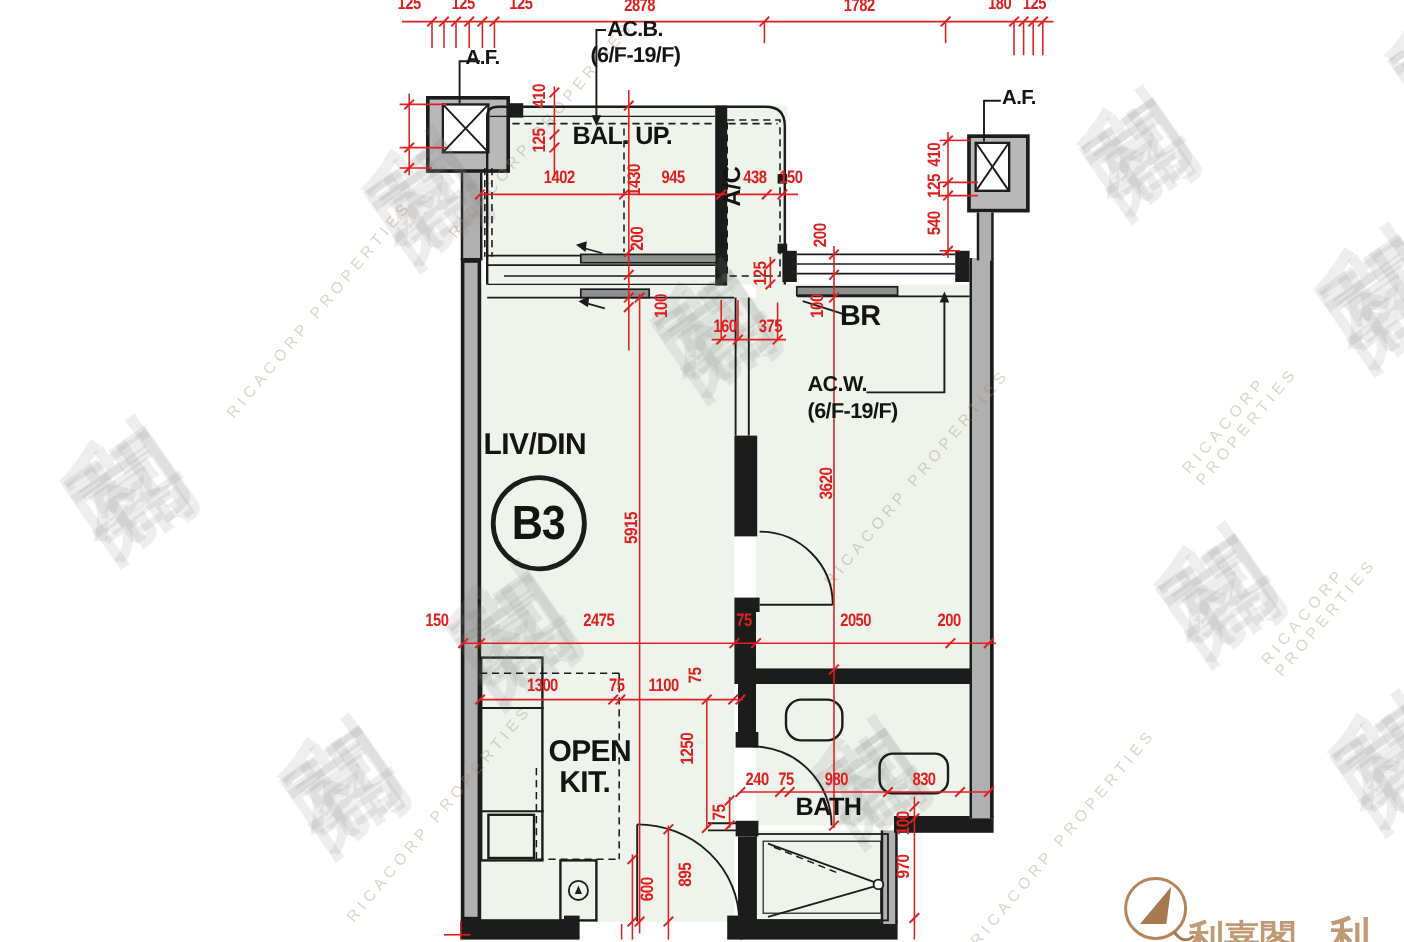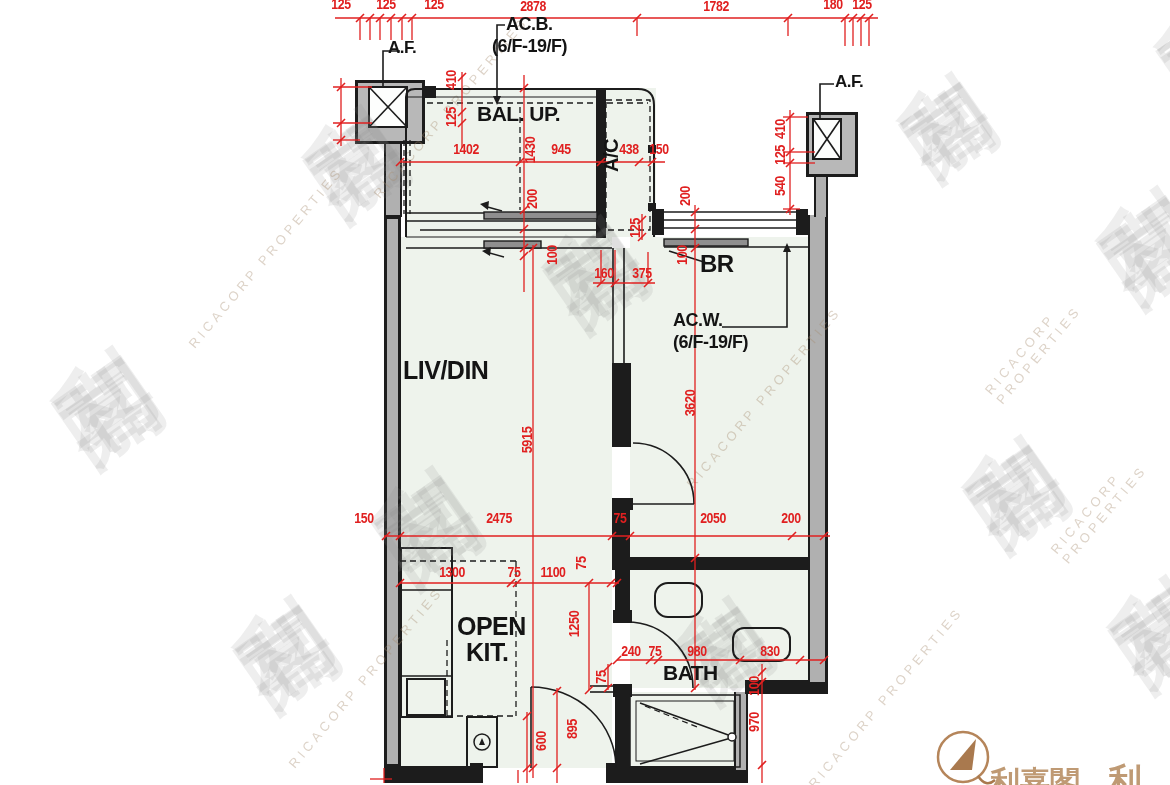--- a/index.html
+++ b/index.html
@@ -306,20 +306,23 @@
   <div class="lbl" style="left:388px;top:38px;font-size:17px;">A.F.</div>
   <div class="lbl" style="left:835px;top:72px;font-size:17px;">A.F.</div>
   <div class="lbl" style="left:506px;top:14px;font-size:18px;">AC.B.</div>
   <div class="lbl" style="left:492px;top:36px;font-size:18px;">(6/F-19/F)</div>
   <div class="lbl" style="left:477px;top:102px;font-size:21px;">BAL. UP.</div>
   <div class="lbl" style="left:600px;top:172px;font-size:20px;transform:rotate(-90deg);">A/C</div>
   <div class="lbl" style="left:700px;top:250px;font-size:24px;">BR</div>
   <div class="lbl" style="left:673px;top:310px;font-size:18px;">AC.W.</div>
   <div class="lbl" style="left:673px;top:332px;font-size:18px;">(6/F-19/F)</div>
   <div class="lbl" style="left:403px;top:356px;font-size:25px;">LIV/DIN</div>
+  <div class="circle-badge">
+      <span class="b3text">B3</span>
+    </div>
   <div class="lbl" style="left:457px;top:612px;font-size:25px;">OPEN</div>
   <div class="lbl" style="left:466px;top:638px;font-size:25px;">KIT.</div>
   <div class="lbl" style="left:663px;top:661px;font-size:21px;">BATH</div>
 
   <div class="dimlayer" id="dims">
       <span class="dim" style="left: 341px; top: 3px;">125</span>
       <span class="dim" style="left: 386px; top: 3px;">125</span>
       <span class="dim" style="left: 434px; top: 3px;">125</span>
       <span class="dim" style="left: 533px; top: 5px;">2878</span>
       <span class="dim" style="left: 716px; top: 5px;">1782</span>

